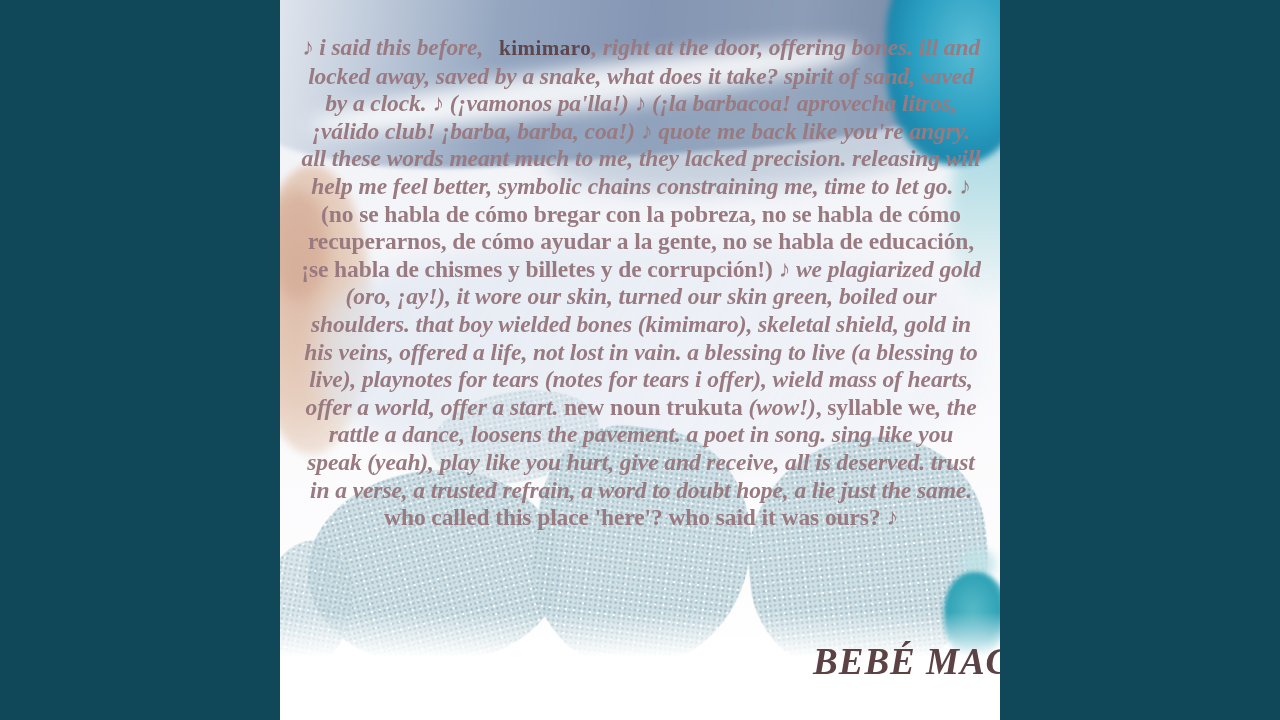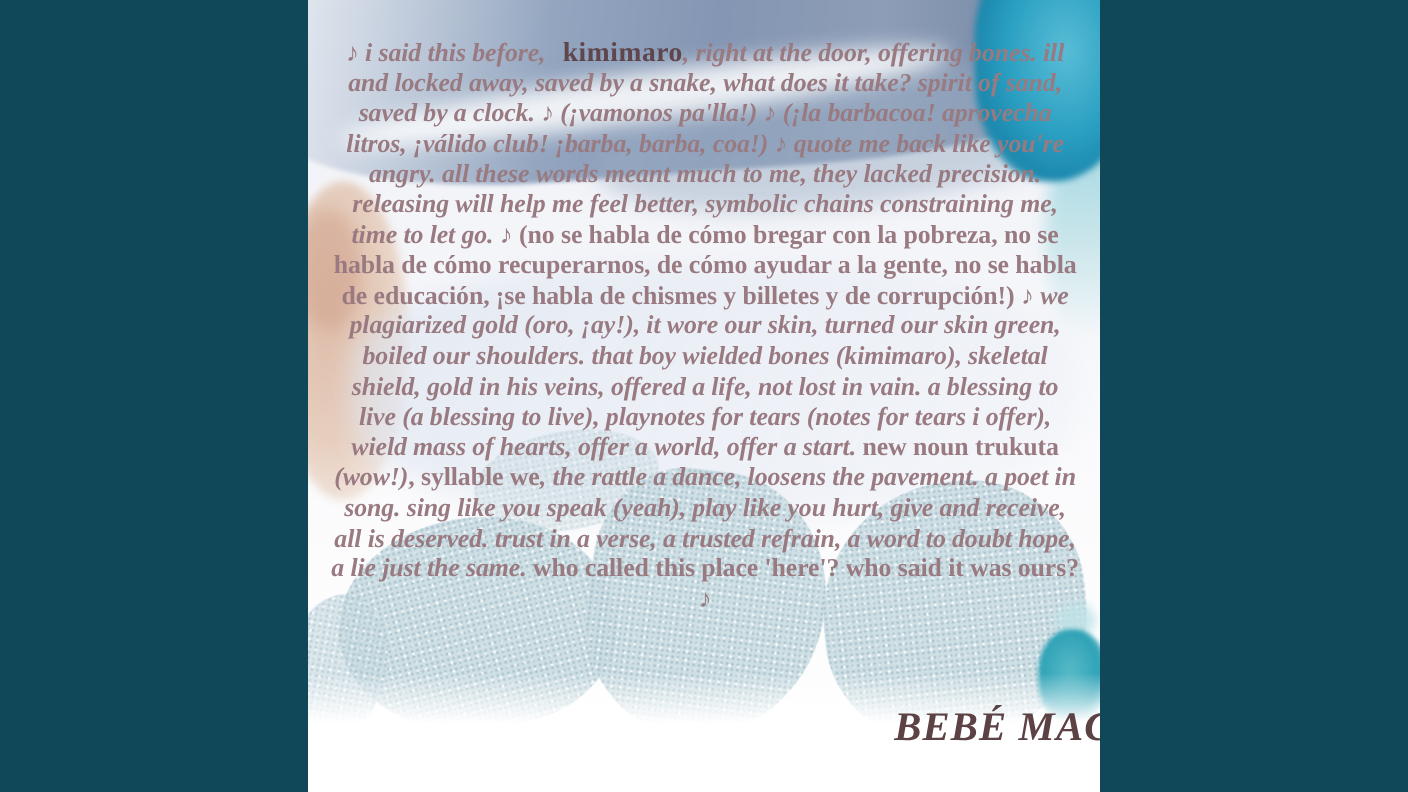--- a/index.html
+++ b/index.html
@@ -65,21 +65,21 @@
 
   .bottom-fade{position:absolute;left:0;top:612px;width:720px;height:108px;
     background:linear-gradient(180deg,rgba(255,255,255,0) 0%,#ffffff 42%,#ffffff 100%);z-index:4;}
 
   
   .lyrics{position:absolute;left:21px;right:19px;top:34px;max-height:600px;overflow:hidden;
     margin:0;text-align:center;font-weight:bold;font-size:23.5px;line-height:27.6px;
     color:#997a81;letter-spacing:-0.1px;z-index:5;}
   .seg-italic{font-style:italic;text-align:center;}
   .seg-upright{font-style:normal;}
-  .seg-emphasis{font-style:normal;font-size:25px;color:#5f464c;letter-spacing:.5px;margin-left:10px;}
+  .seg-emphasis{font-style:normal;font-size:21px;color:#5f464c;letter-spacing:.5px;margin-left:10px;}
 
   .title{position:absolute;left:0;width:836px;top:640px;margin:0;text-align:right;
     font-style:italic;font-weight:bold;font-size:37px;letter-spacing:1px;color:#5c4245;z-index:5;}
 </style>
 </head>
 <body>
 
 <div class="frame">
   <div class="pillar left"></div>
 

